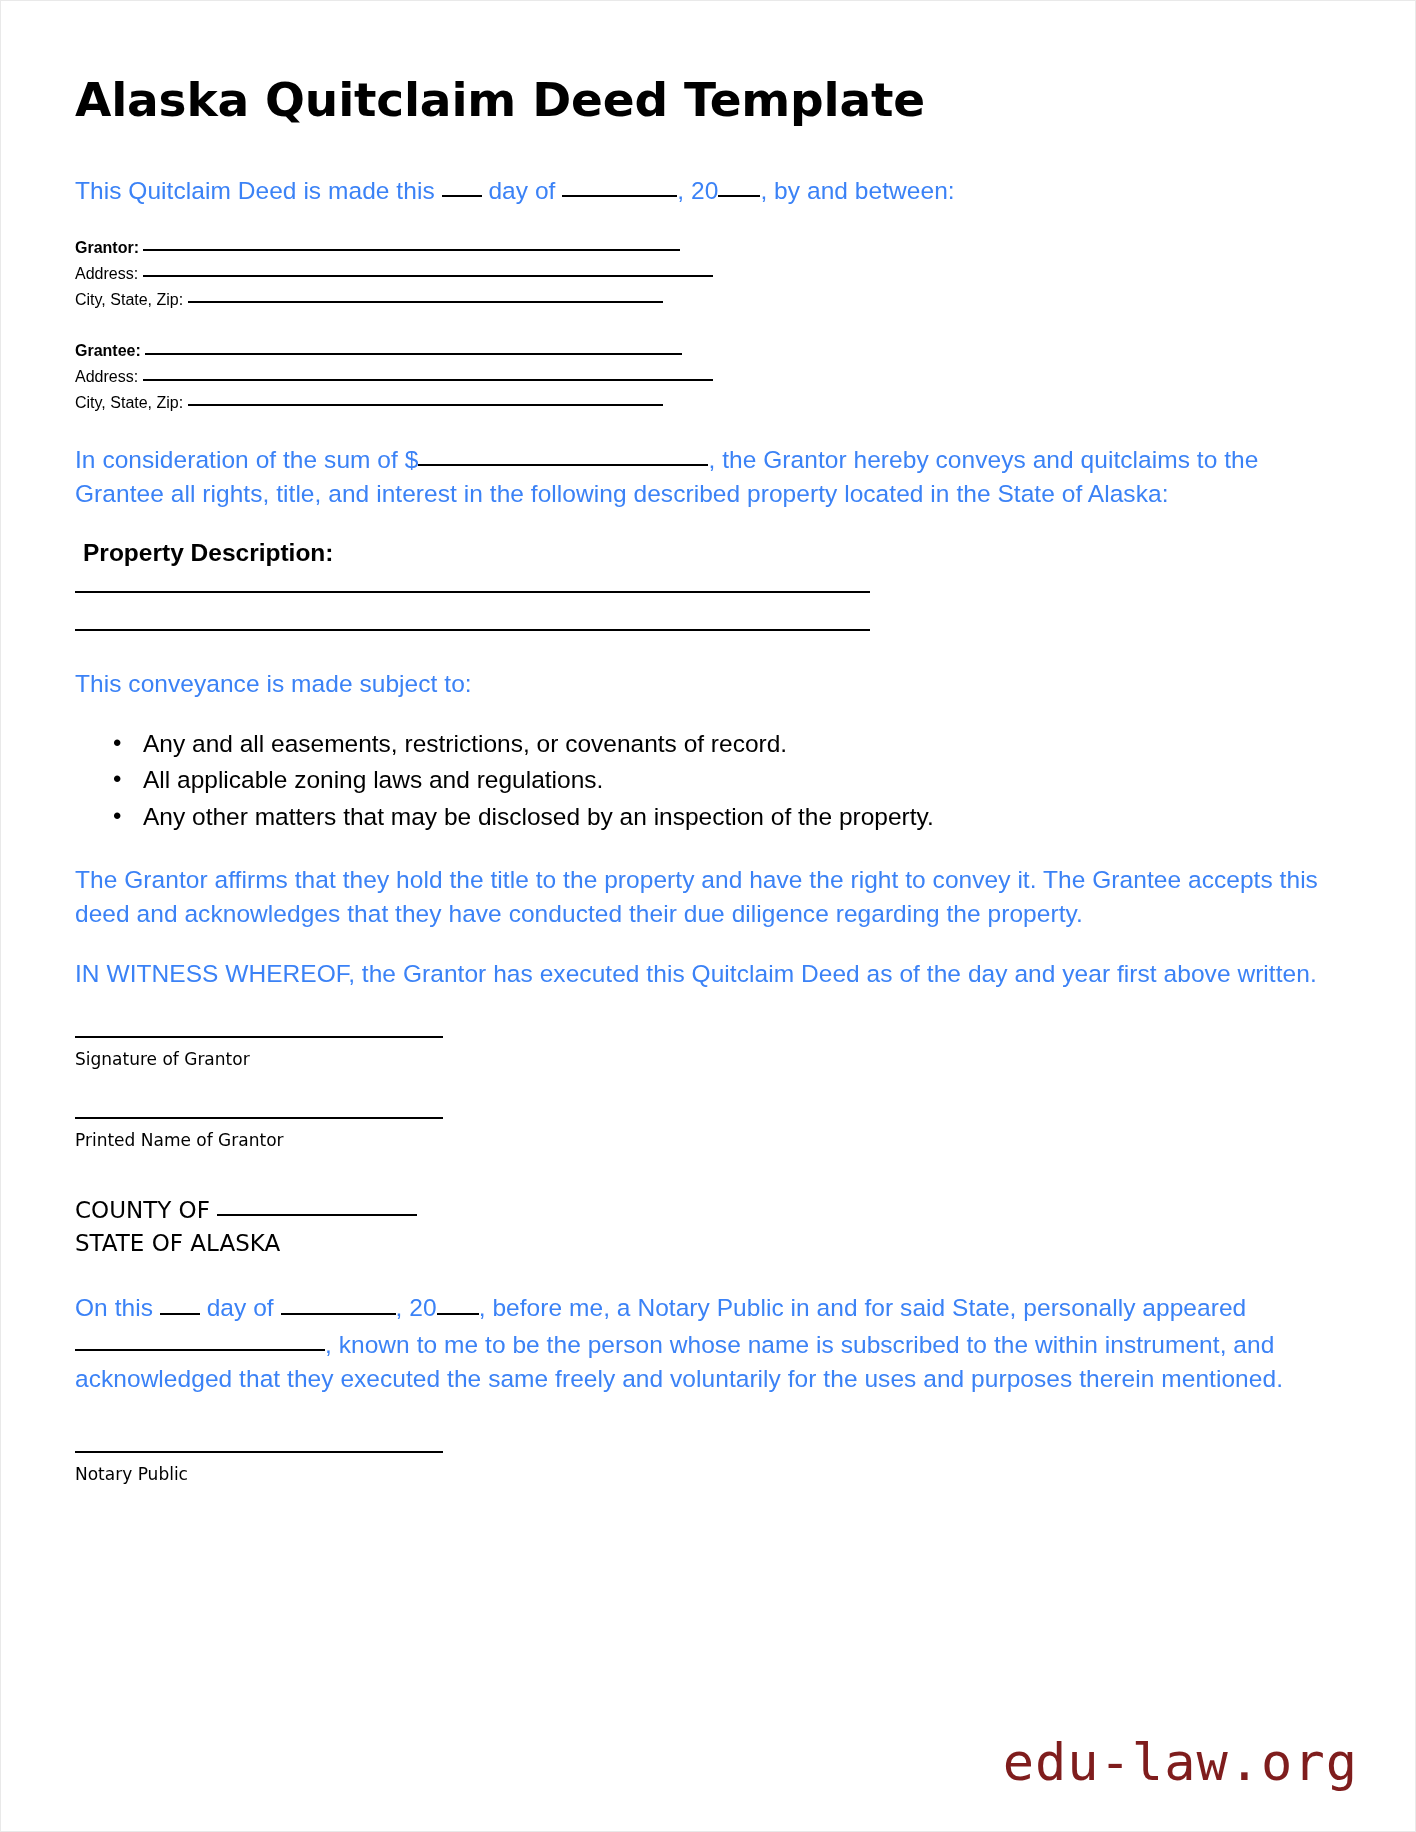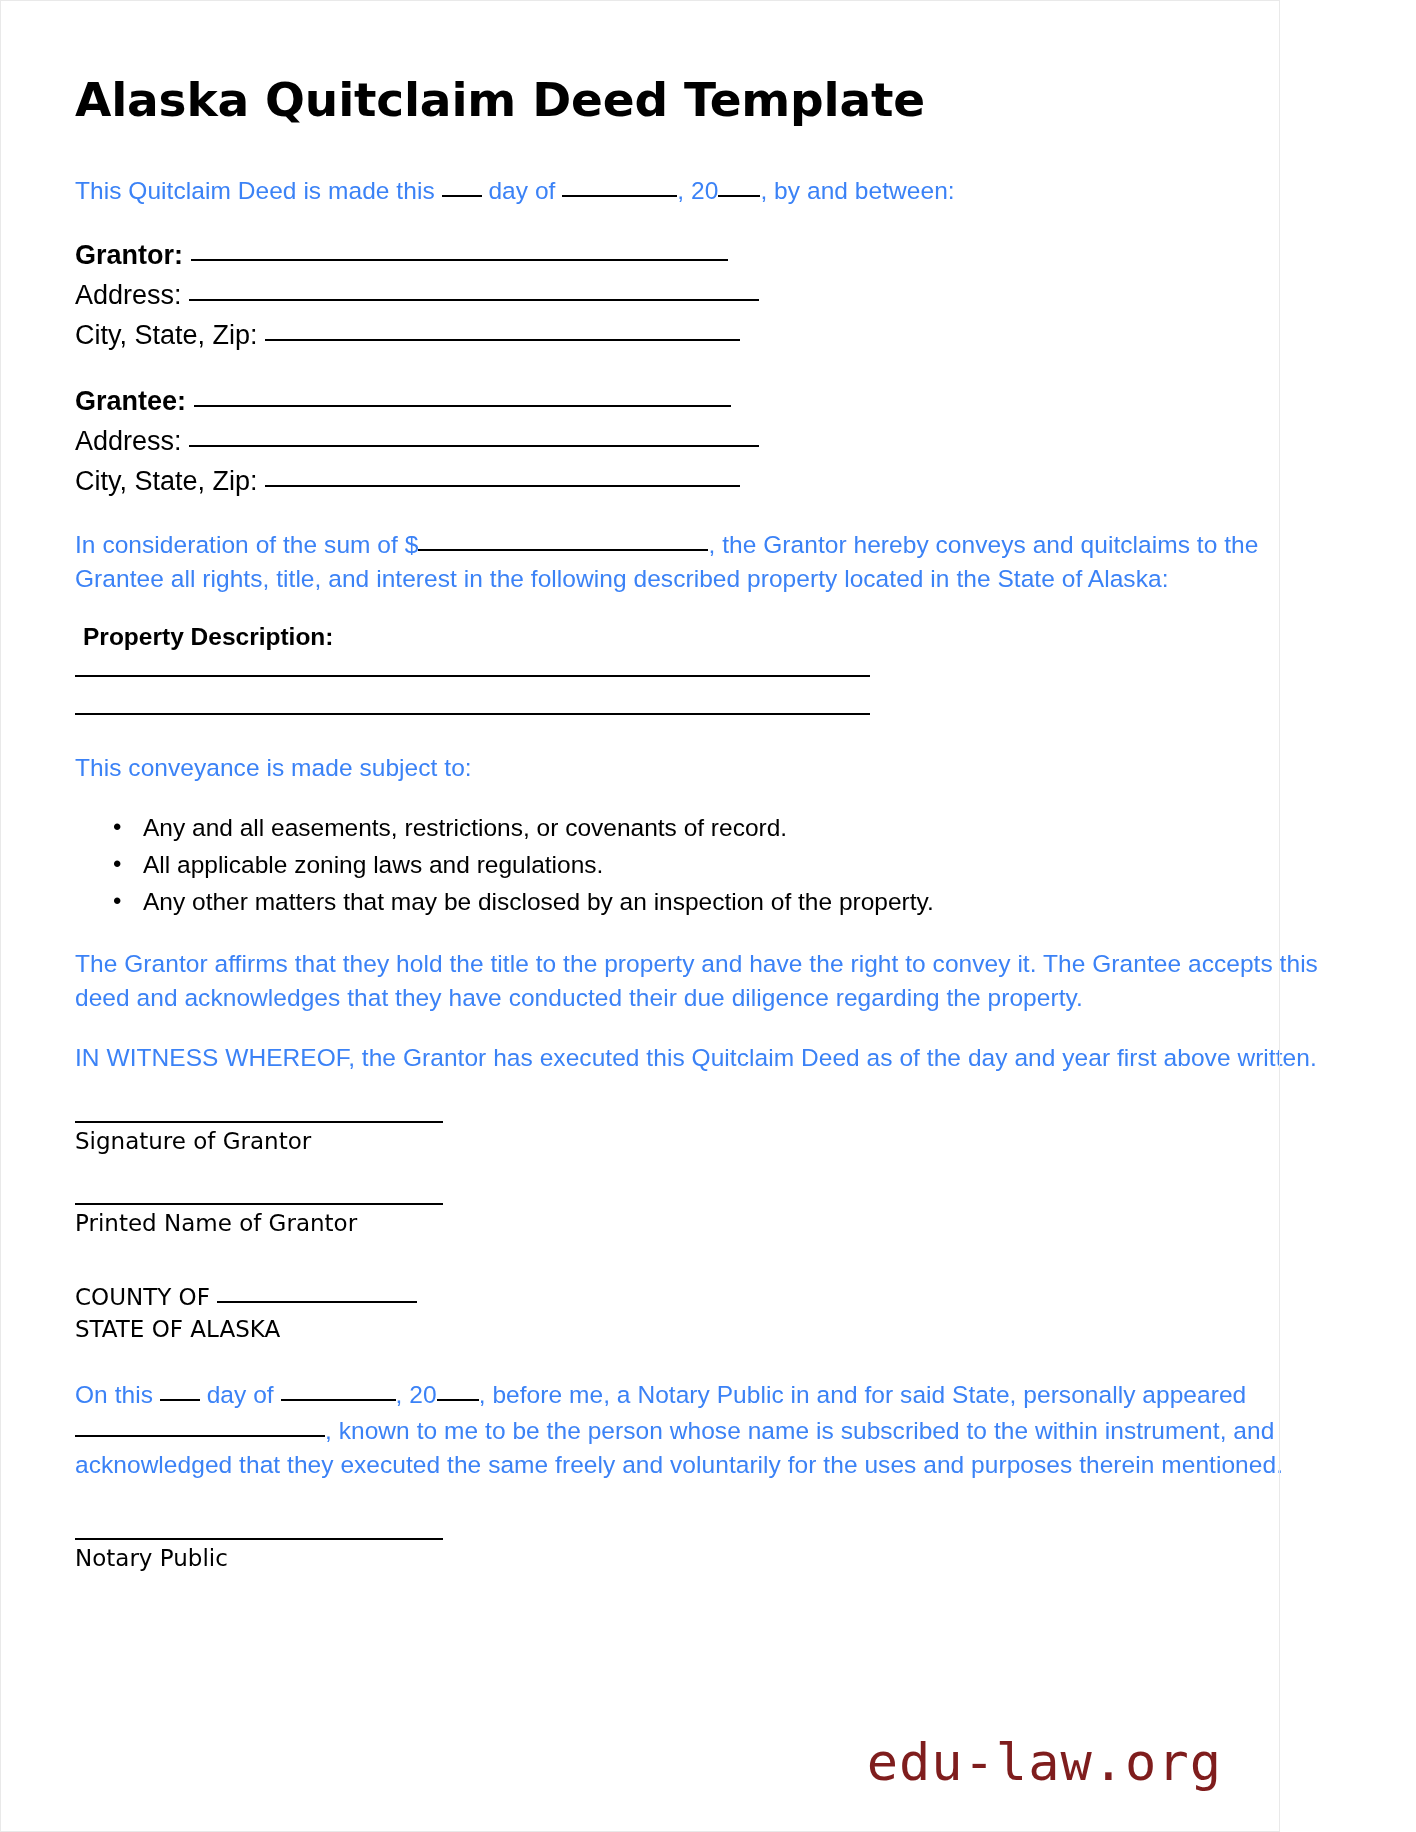--- a/index.html
+++ b/index.html
@@ -12,21 +12,21 @@
     height: 1832px;
     position: relative;
     font-family: "Liberation Sans", sans-serif;
     color: #000000;
     overflow: hidden;
   }
 
   .page {
     position: absolute;
     left: 0; top: 0;
-    width: 1280px;
+    width: 1416px;
     height: 1832px;
     background: #ffffff;
   }
 
   
   .page::after {
     content: "";
     position: absolute;
     left: 0; top: 0; right: 0; bottom: 0;
     border: 1px solid #e9e9e9;
@@ -53,21 +53,21 @@
   .para {
     font-size: 24.5px;
     line-height: 1.38;
     margin: 0 0 26px 0;
     color: #3b82f6;
     letter-spacing: 0.05px;
   }
 
   .party-block {
     margin: 0 0 26px 0;
-    font-size: 27px;
+    font-size: 16px;
     line-height: 1.42;
   }
   .party-block .line {
     white-space: nowrap;
   }
   .lbl-bold { font-weight: bold; }
 
   .fill {
     display: inline-block;
     border-bottom: 2.5px solid #000;
@@ -121,23 +121,23 @@
   }
 
   .sig-group { margin-top: 46px; }
   .sig-line {
     border-bottom: 2.5px solid #000;
     width: 368px;
     height: 0;
   }
   .sig-caption {
     font-family: "DejaVu Sans", sans-serif;
-    font-size: 23px;
+    font-size: 17px;
     line-height: 1.35;
-    margin-top: 3px;
+    margin-top: 10px;
   }
 
   .jurisdiction {
     font-family: "DejaVu Sans", sans-serif;
     font-size: 23px;
     line-height: 1.42;
     margin-top: 40px;
   }
   .jurisdiction .fill {
     border-bottom-width: 2.5px;

